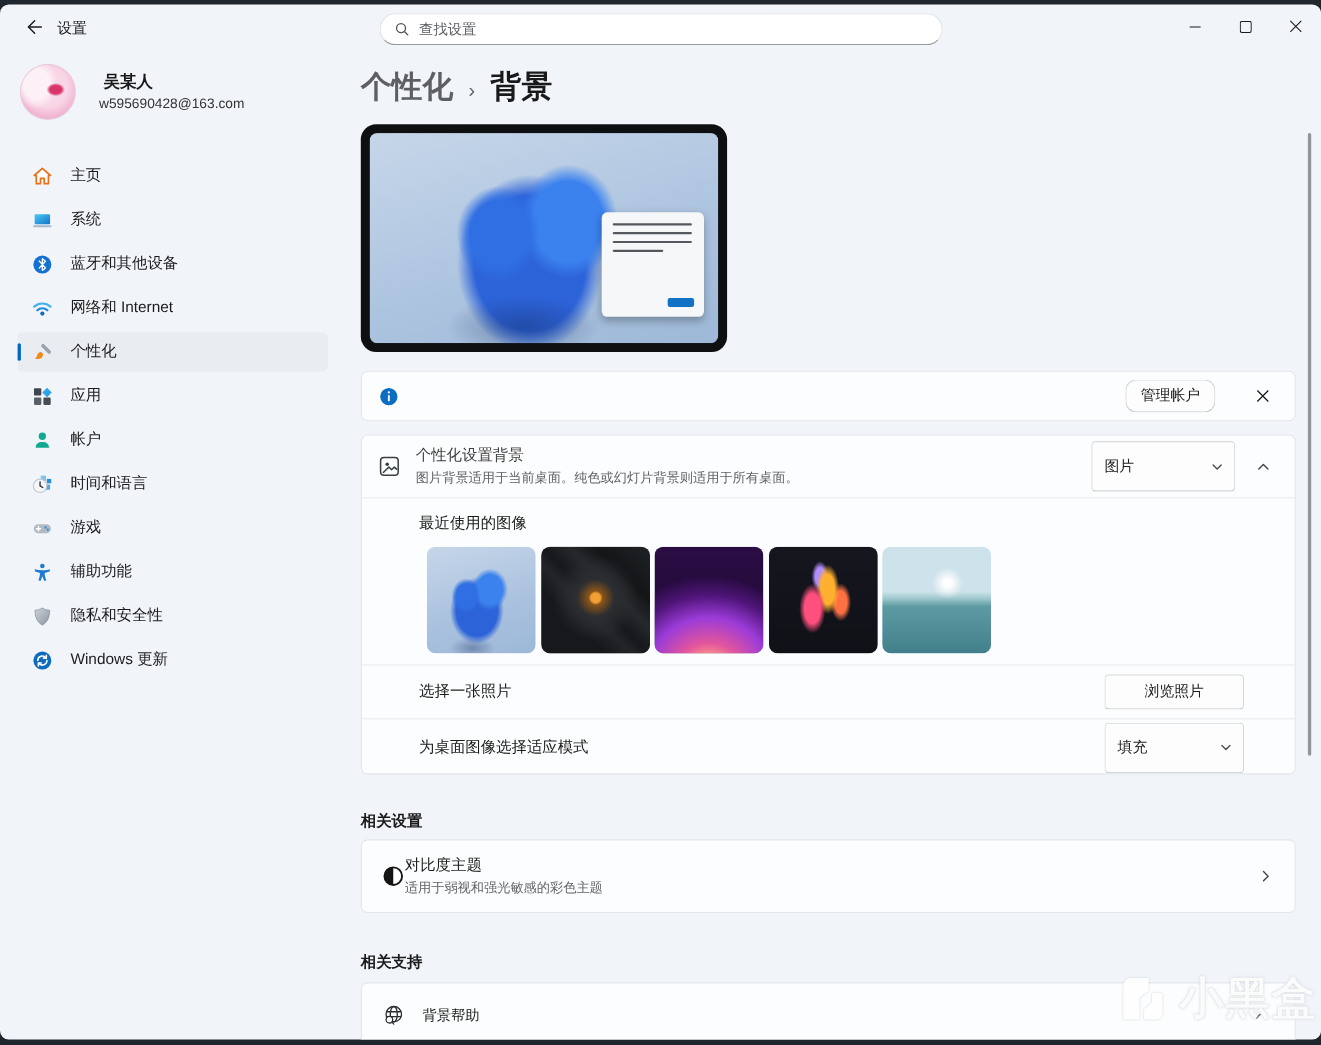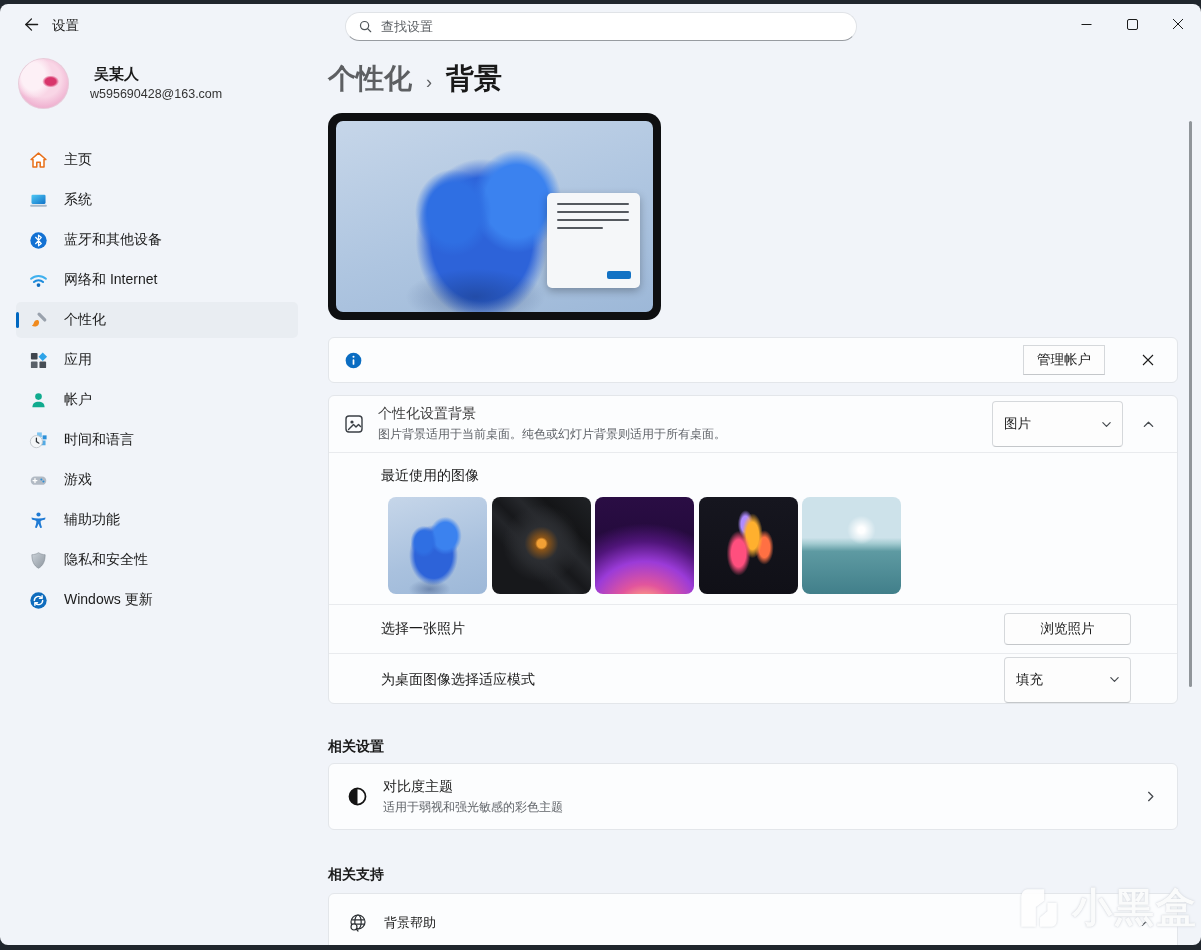--- a/index.html
+++ b/index.html
@@ -47,21 +47,21 @@
       radial-gradient(66px 76px at 57% 42%, #3b82ef 0 48%, rgba(59,130,239,0) 68%),
       radial-gradient(92px 112px at 46% 62%, #2d63d9 0 55%, rgba(45,99,217,0) 72%),
       linear-gradient(163deg, #c6d6e9 0%, #aec5e0 55%, #9db8d8 100%); }
   .mini-dialog { position:absolute; right:13px; top:72px; width:93px; height:95px; background:#f5f7f9; border-radius:5px; box-shadow:0 3px 8px rgba(0,0,0,0.28); padding:10px 10px; }
   .mini-dialog .ln { height:2px; background:#54595f; border-radius:1px; margin-bottom:6px; }
   .mini-btn { position:absolute; right:9px; bottom:9px; width:24px; height:8px; background:#1272c4; border-radius:2px; }
 
   .card { position:absolute; left:328px; width:850px; background:#fcfdfe; border:1px solid #e3e6ea; border-radius:6px; }
   .banner { top:333px; height:46px; display:flex; align-items:center; padding:0 14px 0 16px; gap:14px; }
   .banner-text { font-size:14px; color:#1b1b1b; }
-  .banner-btn { margin-left:auto; min-width:82px; height:30px; background:#fdfdfd; border:1px solid #d5d8db; border-bottom-color:#c4c7ca; border-radius:0; font-size:13.5px; color:#1b1b1b; padding:0 12px; cursor:pointer; font-family:inherit; }
+  .banner-btn { margin-left:auto; min-width:82px; height:30px; background:#fdfdfd; border:1px solid #d5d8db; border-bottom-color:#c4c7ca; border-radius:10px; font-size:13.5px; color:#1b1b1b; padding:0 12px; cursor:pointer; font-family:inherit; }
   .banner-close { width:30px; height:30px; margin-left:14px; border:none; background:transparent; border-radius:4px; display:flex; align-items:center; justify-content:center; cursor:pointer; }
 
   .expander { top:391px; height:309px; }
   .exp-header { height:56px; display:flex; align-items:center; padding:0 16px 0 14px; }
   .exp-texts { margin-left:13px; }
   .exp-title { font-size:14px; color:#404040; }
   .exp-sub { font-size:12px; color:#5f6368; margin-top:3px; }
   .dropdown { width:131px; height:46px; background:#fdfdfd; border:1px solid #d5d8db; border-bottom-color:#c4c7ca; border-radius:4px; display:flex; align-items:center; justify-content:space-between; padding:0 10px 0 11px; font-size:13.5px; color:#1b1b1b; cursor:pointer; }
   .hdr-dd { margin-left:auto; margin-right:12px; }
   .chev-btn { width:26px; height:26px; border:none; background:transparent; display:flex; align-items:center; justify-content:center; cursor:pointer; }
@@ -100,21 +100,21 @@
   .row-label { font-size:14px; color:#1b1b1b; }
   .row .btn { margin-left:auto; width:127px; height:32px; background:#fdfdfd; border:1px solid #d5d8db; border-bottom-color:#c4c7ca; border-radius:4px; font-size:13.5px; color:#1b1b1b; cursor:pointer; font-family:inherit; }
   .row .dropdown { margin-left:auto; width:127px; }
   .row.fit { height:51px; }
 
   .sec-heading { position:absolute; left:328px; font-size:14px; font-weight:700; color:#1a1a1a; }
   .h-related { top:734px; }
   .h-support { top:862px; }
 
   .contrast-card { top:759px; height:67px; display:flex; align-items:center; padding:0 20px 0 18px; cursor:pointer; }
-  .cc-texts { margin-left:15px; }
+  .cc-texts { }
   .cc-title { font-size:14px; color:#1b1b1b; }
   .cc-sub { font-size:12px; color:#5f6368; margin-top:3px; }
   .cc-chev { margin-left:auto; }
 
   .help-card { top:889px; height:60px; display:flex; align-items:center; padding:0 24px 0 18px; }
   .hc-title { font-size:13px; color:#1b1b1b; margin-left:15px; }
   .hc-chev { margin-left:auto; }
 
   .scrollbar { position:absolute; left:1189px; top:117px; width:3px; height:566px; background:#90959a; border-radius:2px; cursor:pointer; }
 

